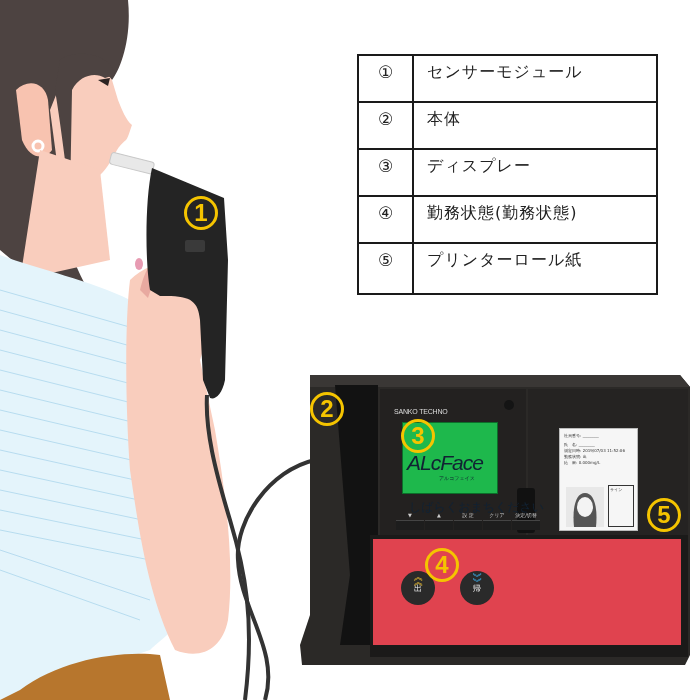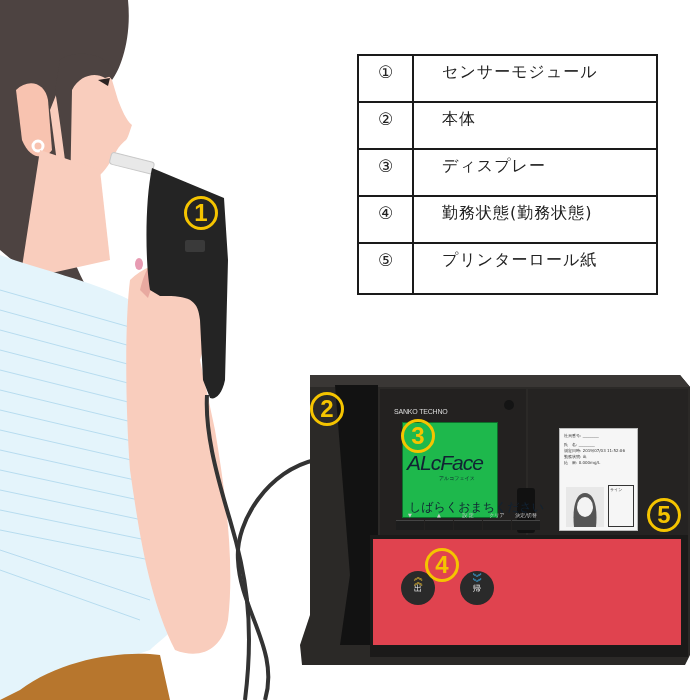--- a/index.html
+++ b/index.html
@@ -11,21 +11,21 @@
     position: absolute; left: 357px; top: 54px;
     width: 301px; border-collapse: collapse;
     border: 2px solid #1a1a1a;
   }
   .legend td {
     border: 2px solid #1a1a1a; height: 47px;
     vertical-align: top; padding-top: 6px;
     font-size: 16px; color: #222;
   }
   .legend td.num { width: 55px; text-align: center; font-size: 17px; }
-  .legend td.lbl { padding-left: 28px; letter-spacing: 1px; }
+  .legend td.lbl { padding-left: 13px; letter-spacing: 1px; }
   .legend tr:last-child td { height: 51px; }
 
   
   .layer { position: absolute; }
   svg { display: block; }
 
   
   .badge {
     position: absolute; width: 34px; height: 34px; border-radius: 50%;
     border: 3px solid #f5c400; color: #f5c400; font-weight: bold;
@@ -35,21 +35,21 @@
 
   
   .device {
     position: absolute; left: 300px; top: 375px; width: 392px; height: 300px;
   }
   .brand {
     position: absolute; left: 394px; top: 408px; font-size: 7px; color: #ddd;
     font-family: "Liberation Sans", sans-serif; letter-spacing: -0.2px;
   }
   .screen {
-    position: absolute; left: 402px; top: 422px; width: 96px; height: 96px;
+    position: absolute; left: 402px; top: 422px; width: 96px; height: 72px;
     background: #1eb84c; border: 1px solid #0c6e2a;
   }
   .screen .logo {
     position: absolute; left: 4px; top: 28px; font-size: 21px; color: #123;
     font-family: "Liberation Sans", sans-serif; font-style: italic; letter-spacing: -1px;
   }
   .screen .logo-sub {
     position: absolute; left: 36px; top: 52px; font-size: 5px; color: #123;
   }
   .screen .msg {

